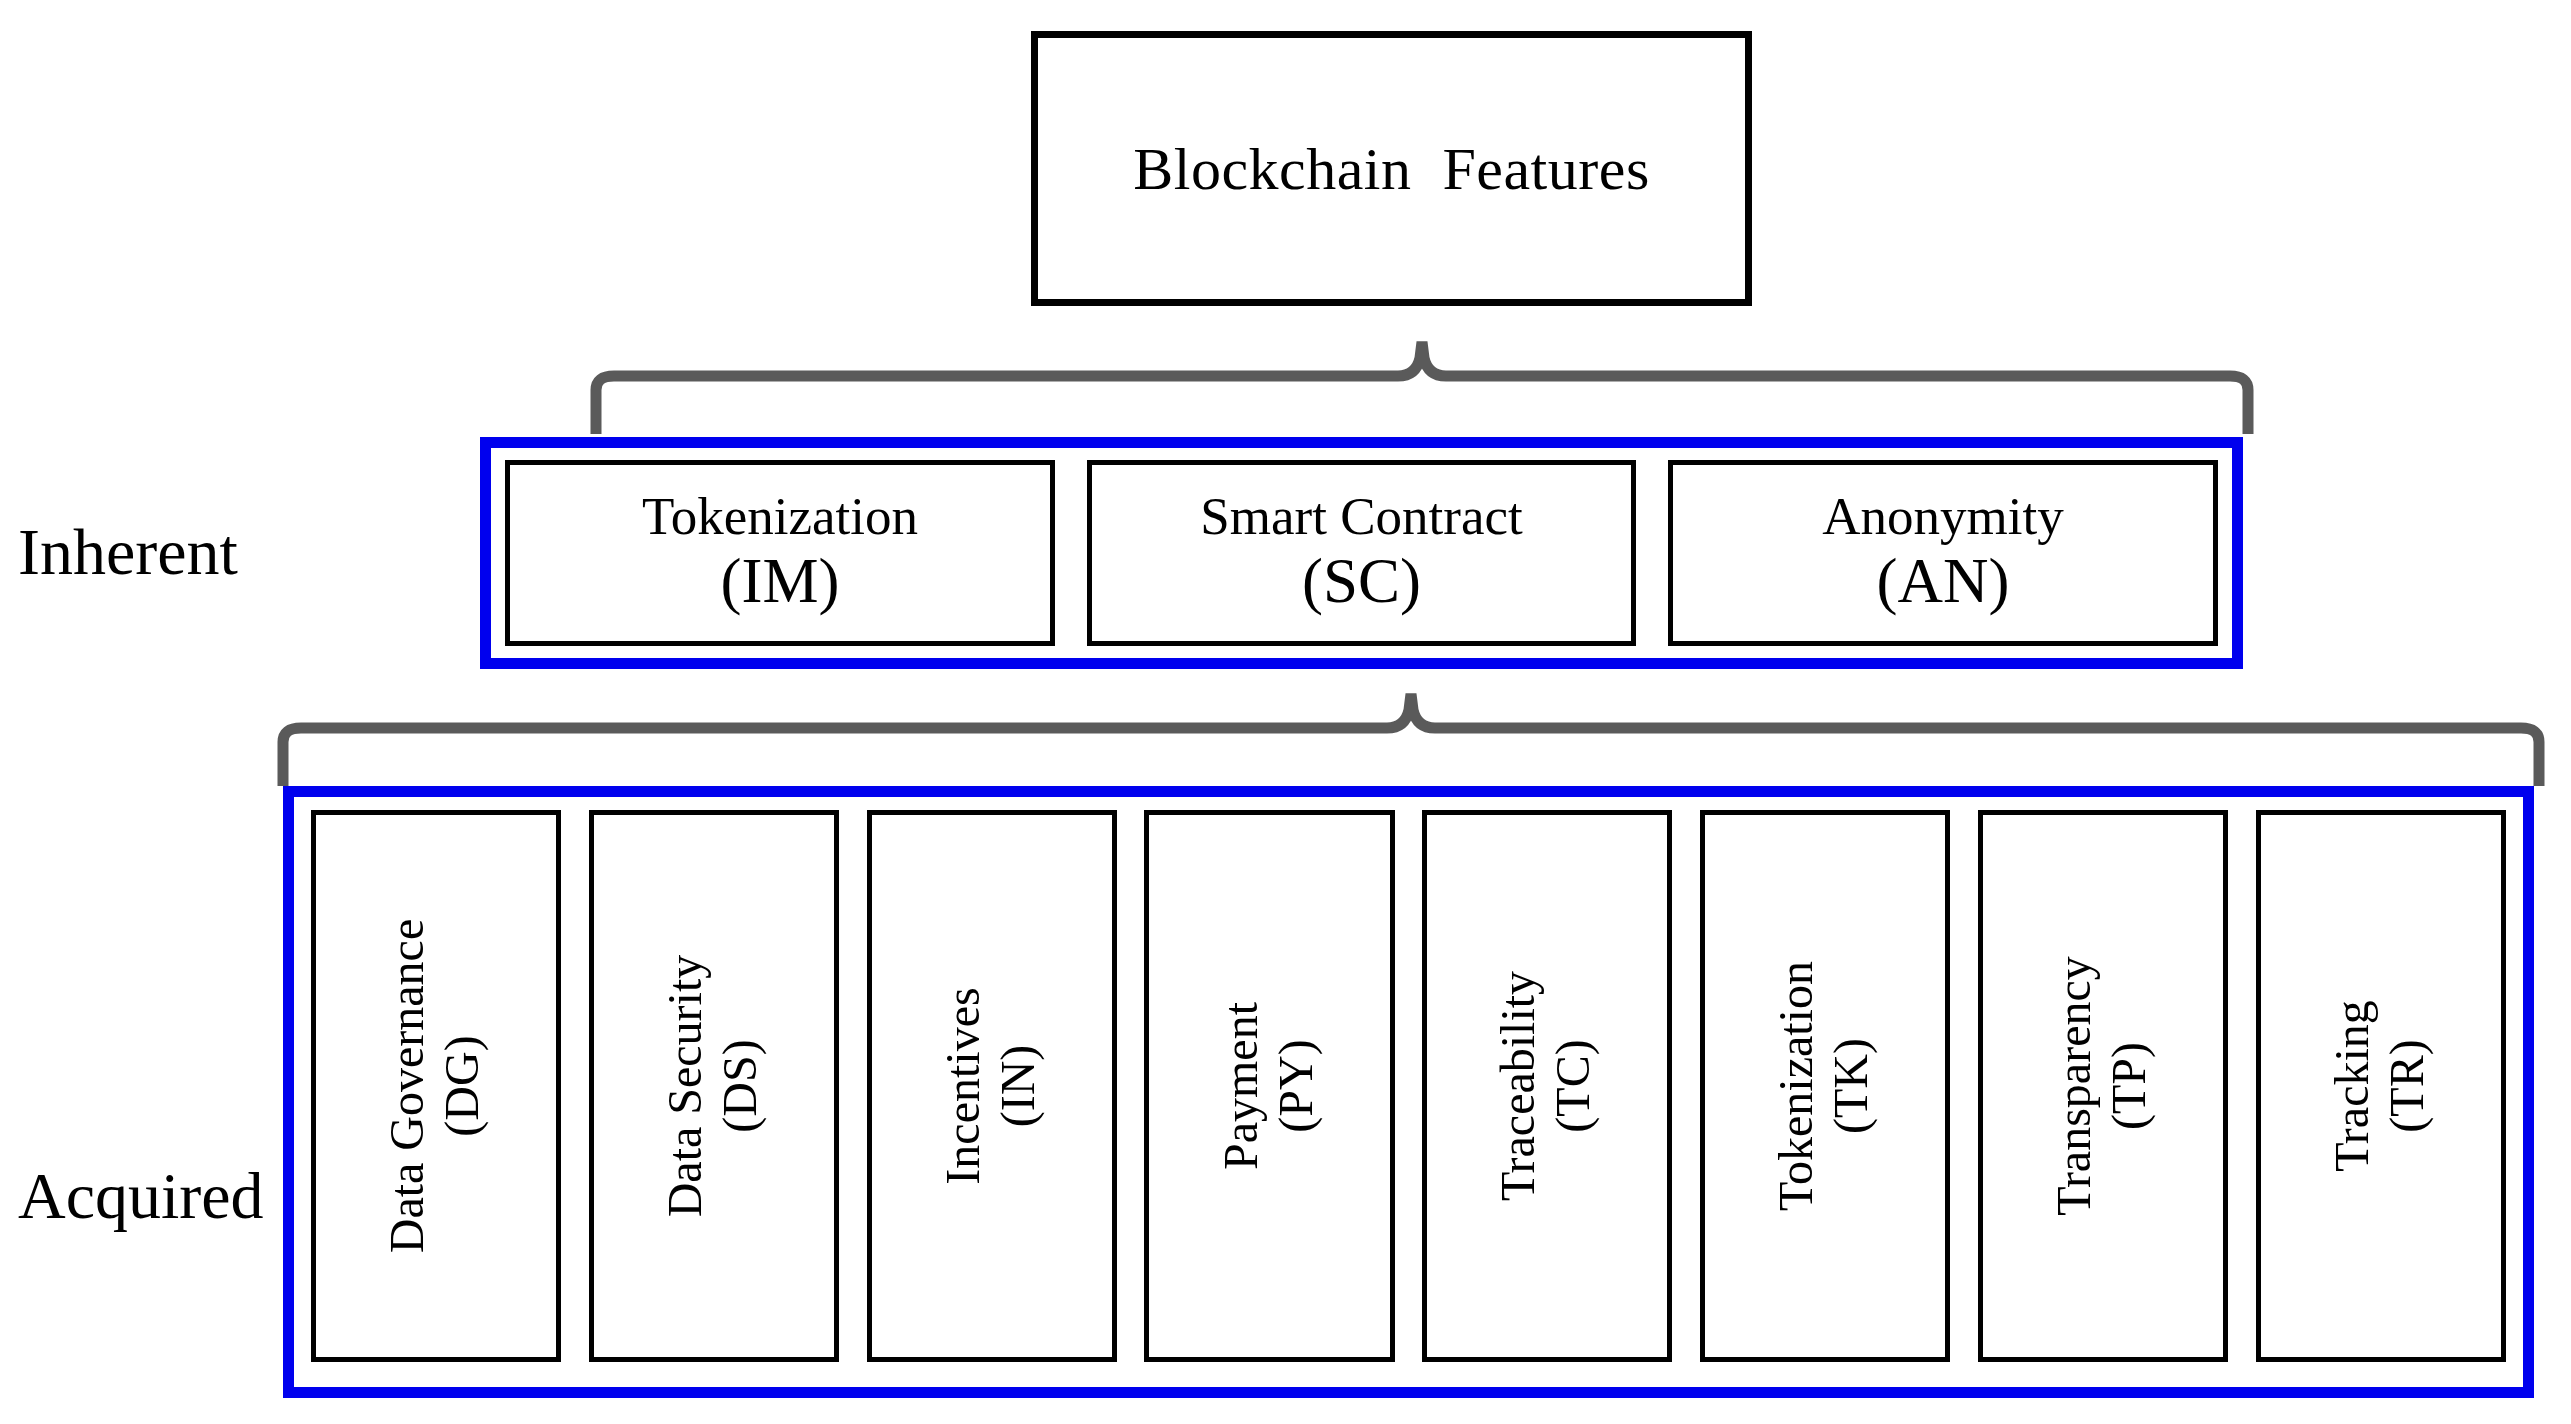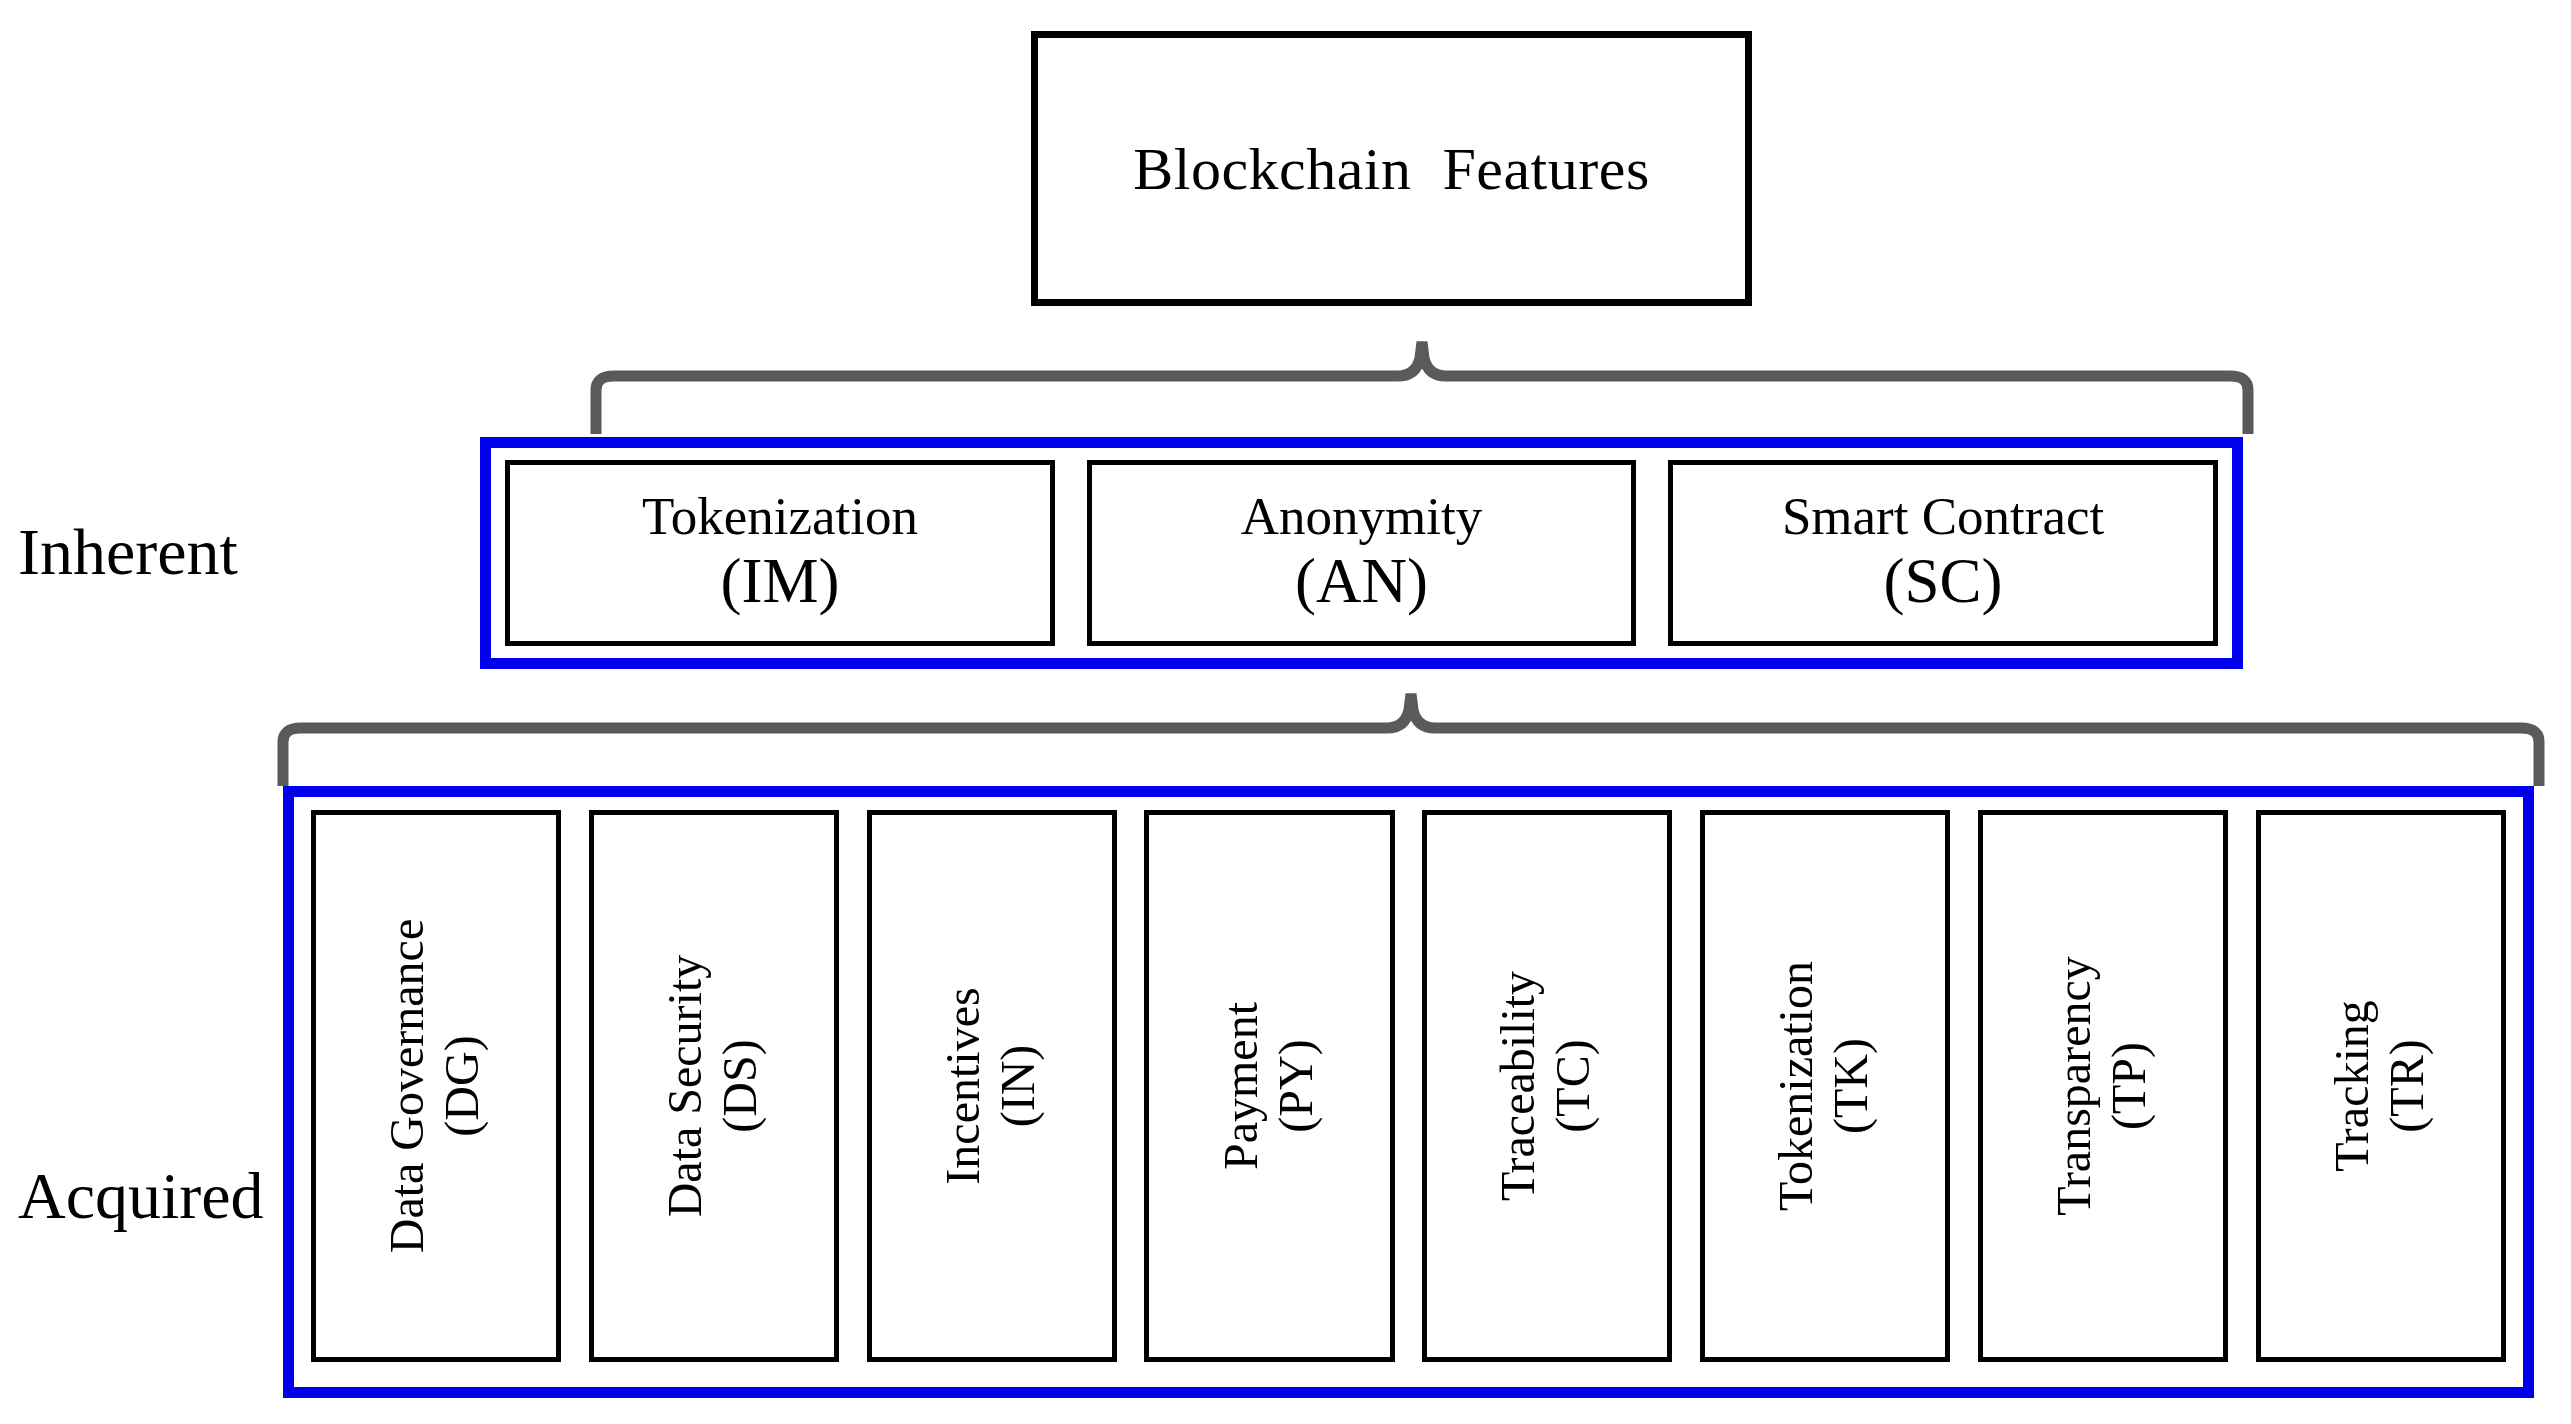--- a/index.html
+++ b/index.html
@@ -171,27 +171,27 @@
 
   <div class="group-box group-inherent">
     <div class="inherent-inner">
 
       <div class="feature-card-h">
         <span class="name">Tokenization</span>
         <span class="abbr">(IM)</span>
       </div>
 
       <div class="feature-card-h">
+        <span class="name">Smart Contract</span>
+        <span class="abbr">(SC)</span>
+      </div>
+
+      <div class="feature-card-h">
         <span class="name">Anonymity</span>
         <span class="abbr">(AN)</span>
-      </div>
-
-      <div class="feature-card-h">
-        <span class="name">Smart Contract</span>
-        <span class="abbr">(SC)</span>
       </div>
 
     </div>
   </div>
 
   <div class="brace" style="left:275px; top:690px; width:2272px; height:100px;">
     <svg viewBox="0 0 2272 100" preserveAspectRatio="none">
       <path d="M 8 96 L 8 52 Q 8 38 26 38 L 1112 38 Q 1130 38 1134 20 L 1136 4
                L 1138 20 Q 1142 38 1160 38 L 2246 38 Q 2264 38 2264 52 L 2264 96" fill="none" stroke="#5A5A5A" stroke-width="11" stroke-linecap="butt"></path>
     </svg>

